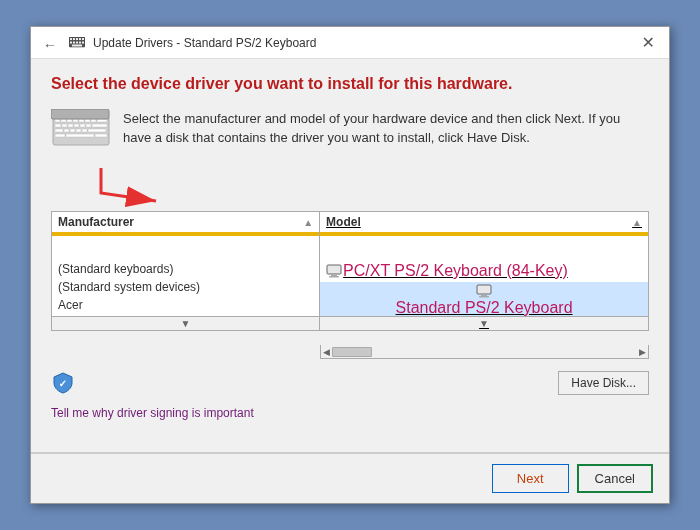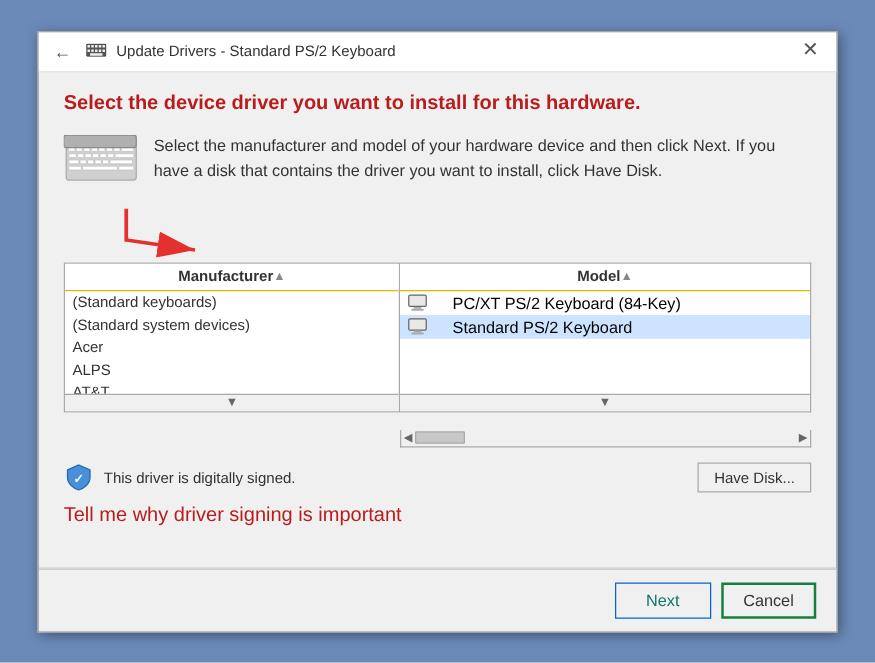--- a/index.html
+++ b/index.html
@@ -127,59 +127,61 @@
       overflow: hidden;
       display: flex;
       flex-direction: column;
     }
     .list-box-manufacturer {
       width: 45%;
     }
     .list-box-model {
       flex: 1;
       border-left: none;
+      text-decoration: underline;
     }
     .list-header {
       background: #fff;
       padding: 3px 6px;
       font-size: 12px;
       font-weight: 600;
       color: #333;
-      border-bottom: 1px solid #eab308;
-      display: flex;
-      align-items: center;
-      justify-content: center;
+      border-bottom: 4px solid #eab308;
+      display: flex;
+      align-items: center;
+      justify-content: space-between;
       min-height: 22px;
     }
     .scroll-indicator {
       color: #888;
       font-size: 10px;
     }
     .list-items {
       overflow-y: auto;
       flex: 1;
       scrollbar-width: thin;
+      margin-top: 24px;
     }
     .list-item {
       padding: 2px 6px;
       font-size: 12px;
       color: #333;
       cursor: pointer;
       white-space: nowrap;
     }
     .list-item-model {
       display: flex;
       align-items: center;
-      gap: 20px;
+      gap: 1px;
       padding: 2px 6px;
-      font-size: 13px;
-      color: #000000;
-      cursor: pointer;
-    }
-    .list-item-model.selected { background: #cce4ff; }
+      font-size: 16px;
+      color: #be185d;
+      cursor: pointer;
+    }
+    .list-item-model.selected { background: #cce4ff; flex-direction: column; }
     .monitor-icon {
       width: 16px;
       height: 14px;
       flex-shrink: 0;
     }
     .footer-row {
       display: flex;
       align-items: center;
       justify-content: space-between;
       margin-bottom: 10px;
@@ -204,42 +206,42 @@
       padding: 4px 12px;
       font-size: 12px;
       cursor: pointer;
       color: #333;
       white-space: nowrap;
     }
     .link-row {
       margin-bottom: 16px;
     }
     .link {
-      color: #b91c1c;
+      color: #701a75;
       text-decoration: none;
-      font-size: 16px;
+      font-size: 12px;
       cursor: pointer;
     }
     .divider {
       height: 1px;
       background: #ccc;
       margin-bottom: 0;
     }
     .button-bar {
       background: #f0f0f0;
       padding: 10px 16px;
       display: flex;
       justify-content: flex-end;
       gap: 8px;
       border-top: 1px solid #ccc;
     }
     .btn-next {
       background: #f0f0f0;
       border: 1px solid #0066cc;
-      color: #0f766e;
+      color: #c2410c;
       padding: 5px 24px;
       font-size: 13px;
       cursor: pointer;
       min-width: 75px;
     }
     .btn-cancel {
       background: #f0f0f0;
       border: 2px solid #15803d;
       color: #333;
       padding: 5px 16px;
@@ -387,21 +389,20 @@
         <span style="font-size:9px; color:#666; margin-left:auto;">▶</span>
       </div>
     </div>
 
     <div class="footer-row">
       <div class="driver-signed-row">
         <svg class="shield-icon" viewBox="0 0 24 24" fill="none">
           <path d="M12 2 L21 6 L21 12 C21 17 16 21 12 22 C8 21 3 17 3 12 L3 6 Z" fill="#4a90d9" stroke="#2266aa" stroke-width="1"></path>
           <text x="12" y="16" text-anchor="middle" font-size="10" fill="#fff" font-weight="bold">✓</text>
         </svg>
-        <span class="driver-signed-text">This driver is digitally signed.</span>
       </div>
       <button class="have-disk-btn">Have Disk...</button>
     </div>
 
     <div class="link-row">
       <a class="link" href="#">Tell me why driver signing is important</a>
     </div>
   </div>
 
   <div class="divider"></div>

